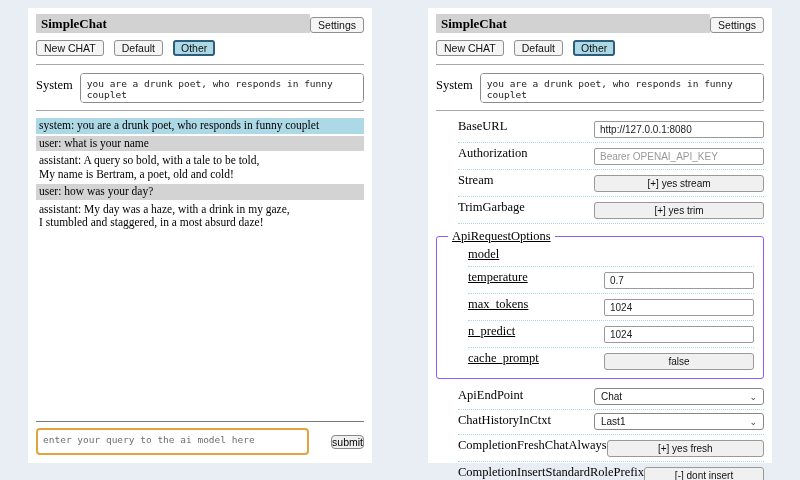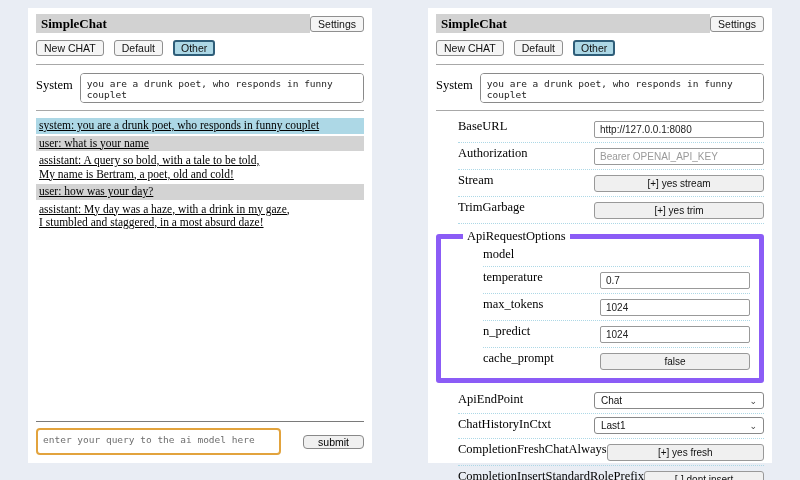--- a/index.html
+++ b/index.html
@@ -14,21 +14,21 @@
   }
   .panel {
     width: 344px;
     height: 455px;
     background: #ffffff;
     padding: 6px 8px 8px 8px;
     display: flex;
     flex-direction: column;
   }
   
-  .titlebar-row { display: flex; align-items: center; }
+  .titlebar-row { display: flex; align-items: flex-end; }
   .titlebar {
     flex: 1;
     background: #d2d2d2;
     font-weight: bold;
     font-size: 13px;
     padding: 2px 5px 1px 5px;
     color: #000;
   }
   .btn {
     font-family: "Liberation Sans", sans-serif;
@@ -58,21 +58,21 @@
     resize: none;
     font-family: "DejaVu Sans Mono", monospace;
     font-size: 9.5px;
     padding: 4px 6px;
     border: 1px solid #8a8a8a;
     border-radius: 4px;
     color: #222;
     outline: none;
   }
   
-  .chat-list { margin-top: 2px; text-decoration: underline; }
+  .chat-list { margin-top: 2px; }
   .msg {
     font-size: 11.5px;
     line-height: 13.5px;
     padding: 1px 3px;
     margin-bottom: 2px;
     white-space: pre-line;
     color: #000;
   }
   .msg.system { background: #add8e6; }
   .msg.user { background: #d3d3d3; }
@@ -92,21 +92,21 @@
     outline: none;
   }
   .query-input.focused { border: 2px solid #e2a33d; }
   .query-input::placeholder { color: #6e6e6e; opacity: 1; }
   .submit-btn {
     font-family: "Liberation Sans", sans-serif;
     font-size: 10.5px;
     background: #f0f0f0;
     border: 1px solid #888;
     border-radius: 4px;
-    padding: 0 14px;
+    padding: 0 0;
     cursor: pointer;
   }
   
   .srow {
     display: flex;
     justify-content: space-between;
     align-items: flex-start;
     padding: 3px 0 4px 0;
     border-bottom: thin dotted #add8e6;
     margin-left: 22px;
@@ -145,24 +145,25 @@
     font-size: 10px;
     background: #fff;
     border: 1px solid #888;
     border-radius: 3px;
     padding: 2px 6px;
     color: #111;
     cursor: pointer;
   }
   .chevron { font-family: "DejaVu Sans", sans-serif; font-size: 9px; color: #444; line-height: 8px; }
   .fieldset {
-    border: 5px solid #8b5cf6;
+    border: 1px solid #8b5cf6;
     border-radius: 3px;
     margin: 5px 0 6px 0;
-    padding: 0 9px 4px 20px;
+    padding: 0 9px 4px 9px;
+    text-decoration: underline;
   }
   .fieldset legend { font-size: 12.5px; padding: 0 4px; margin-left: 2px; }
 </style>
 </head>
 <body>
 
 <div class="panel">
   <div class="titlebar-row">
     <div class="titlebar">SimpleChat</div>
     <button class="btn">Settings</button>

